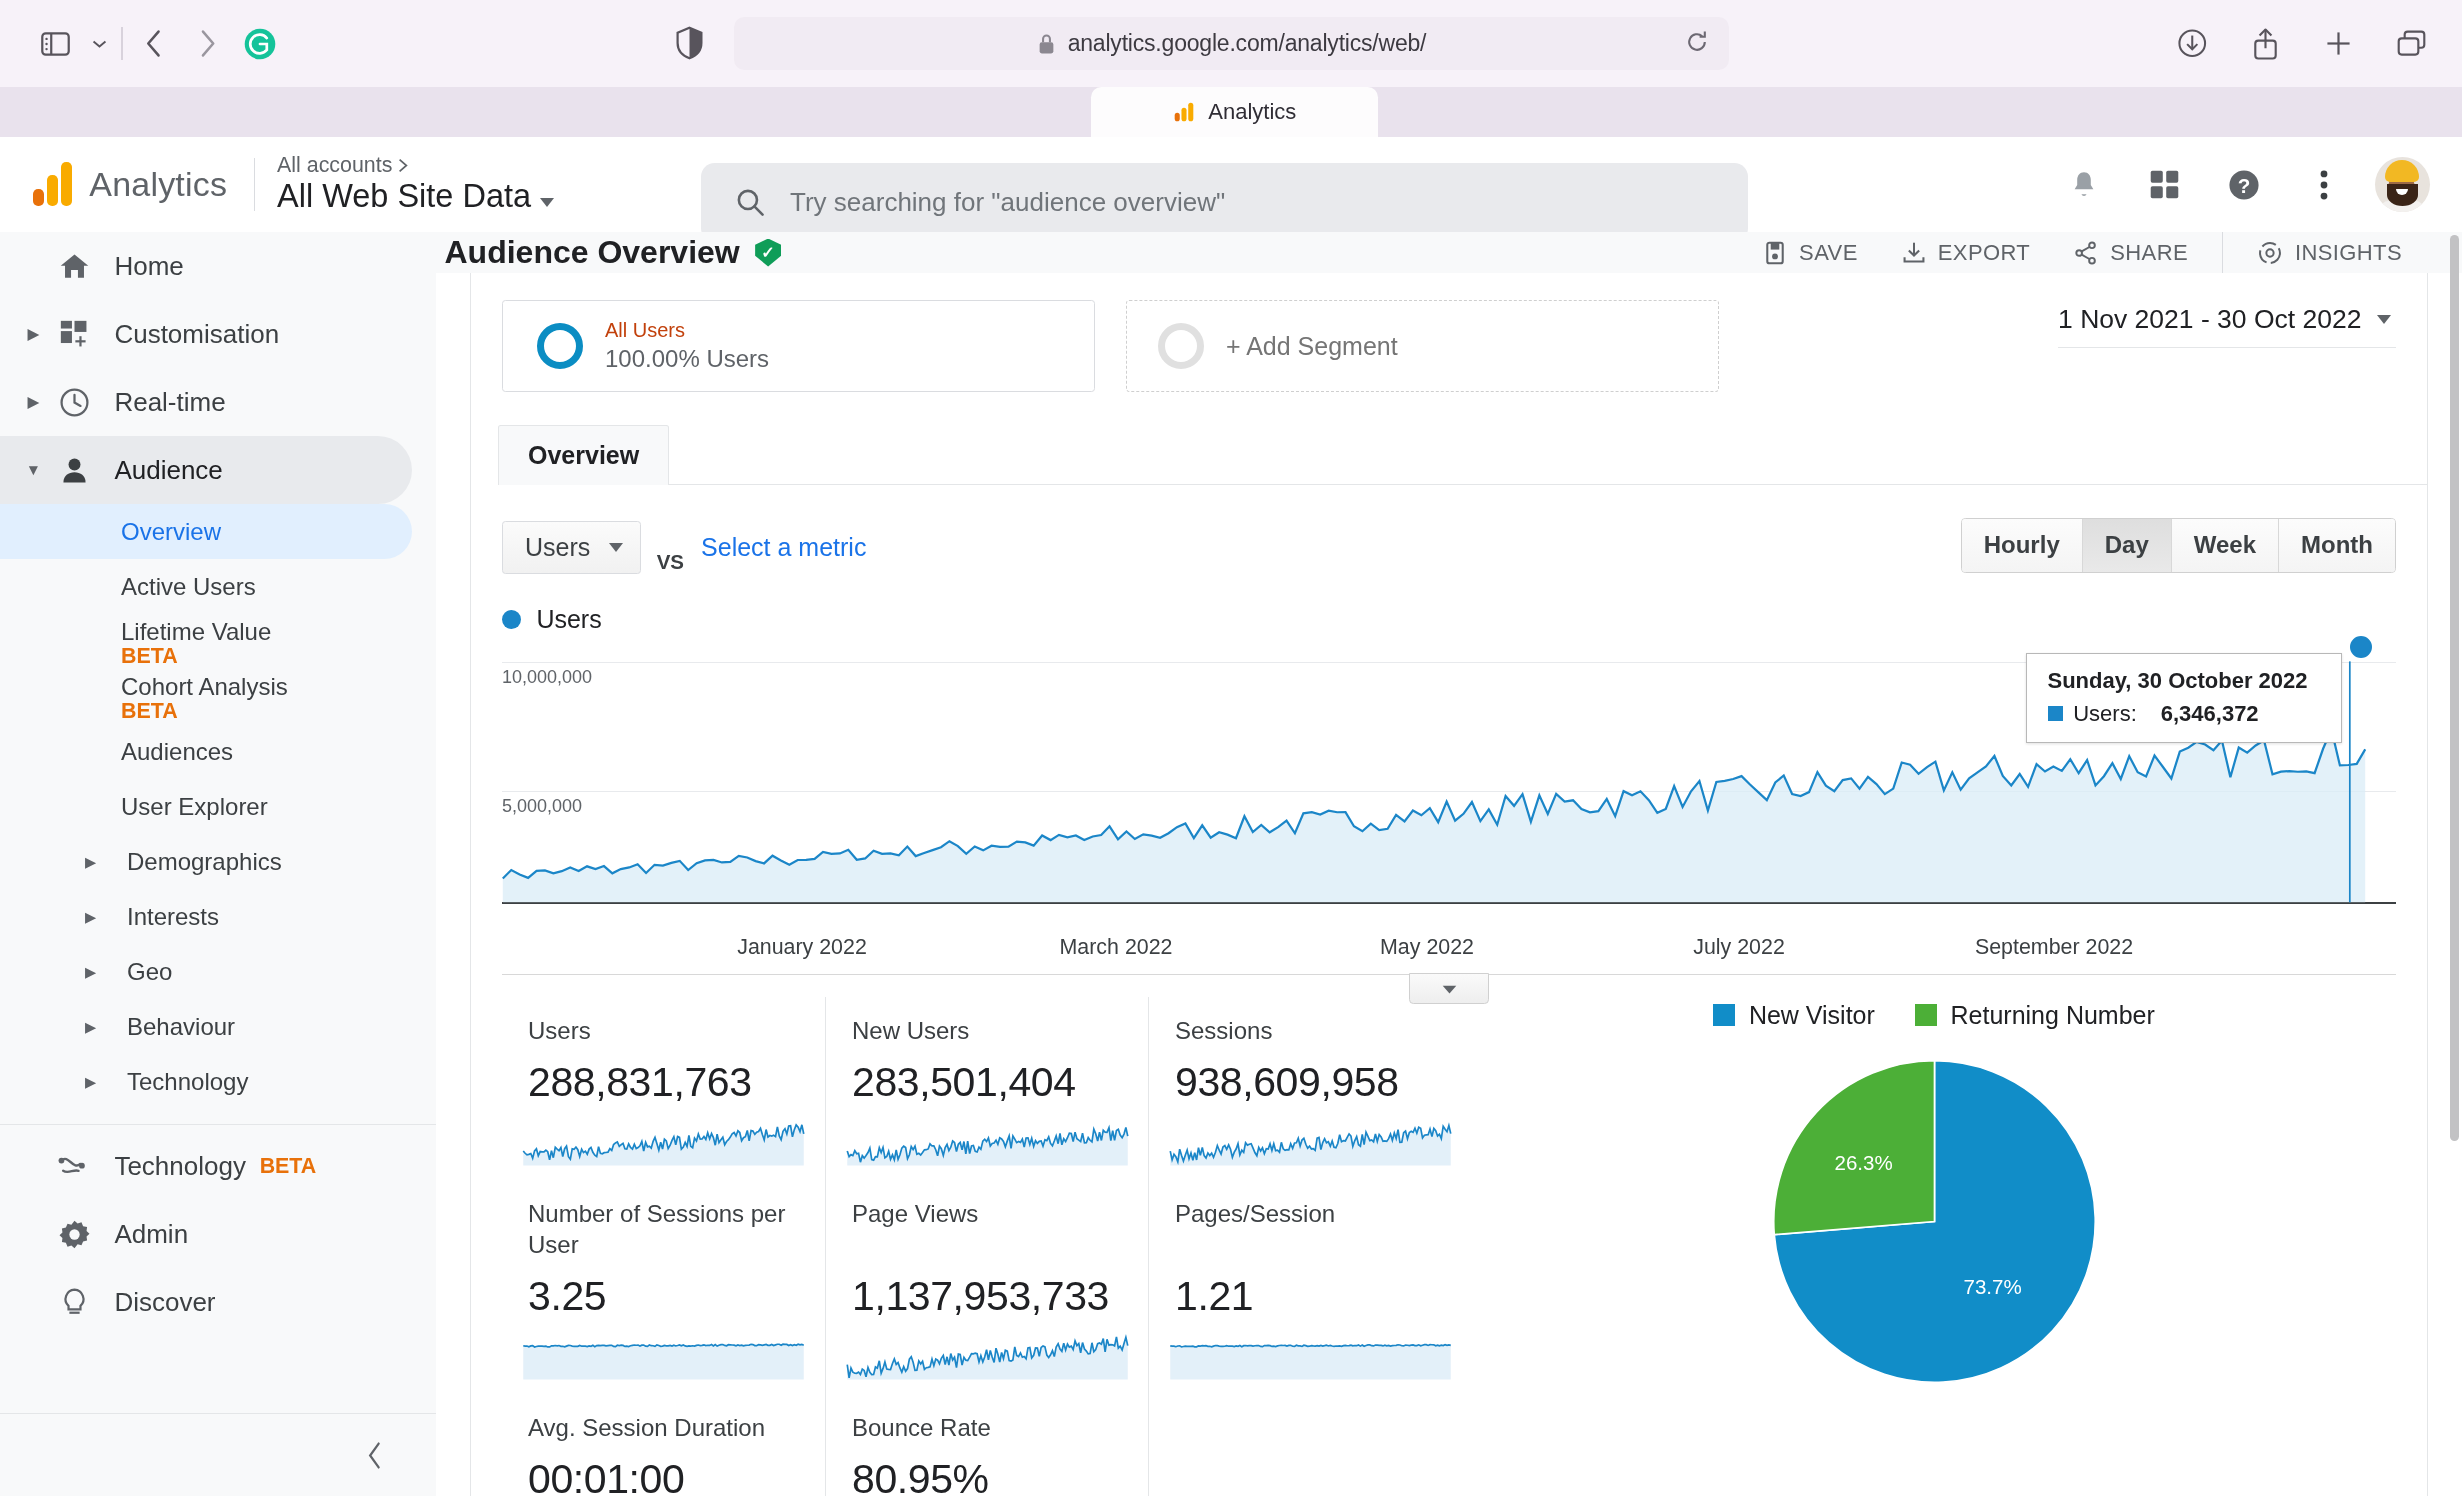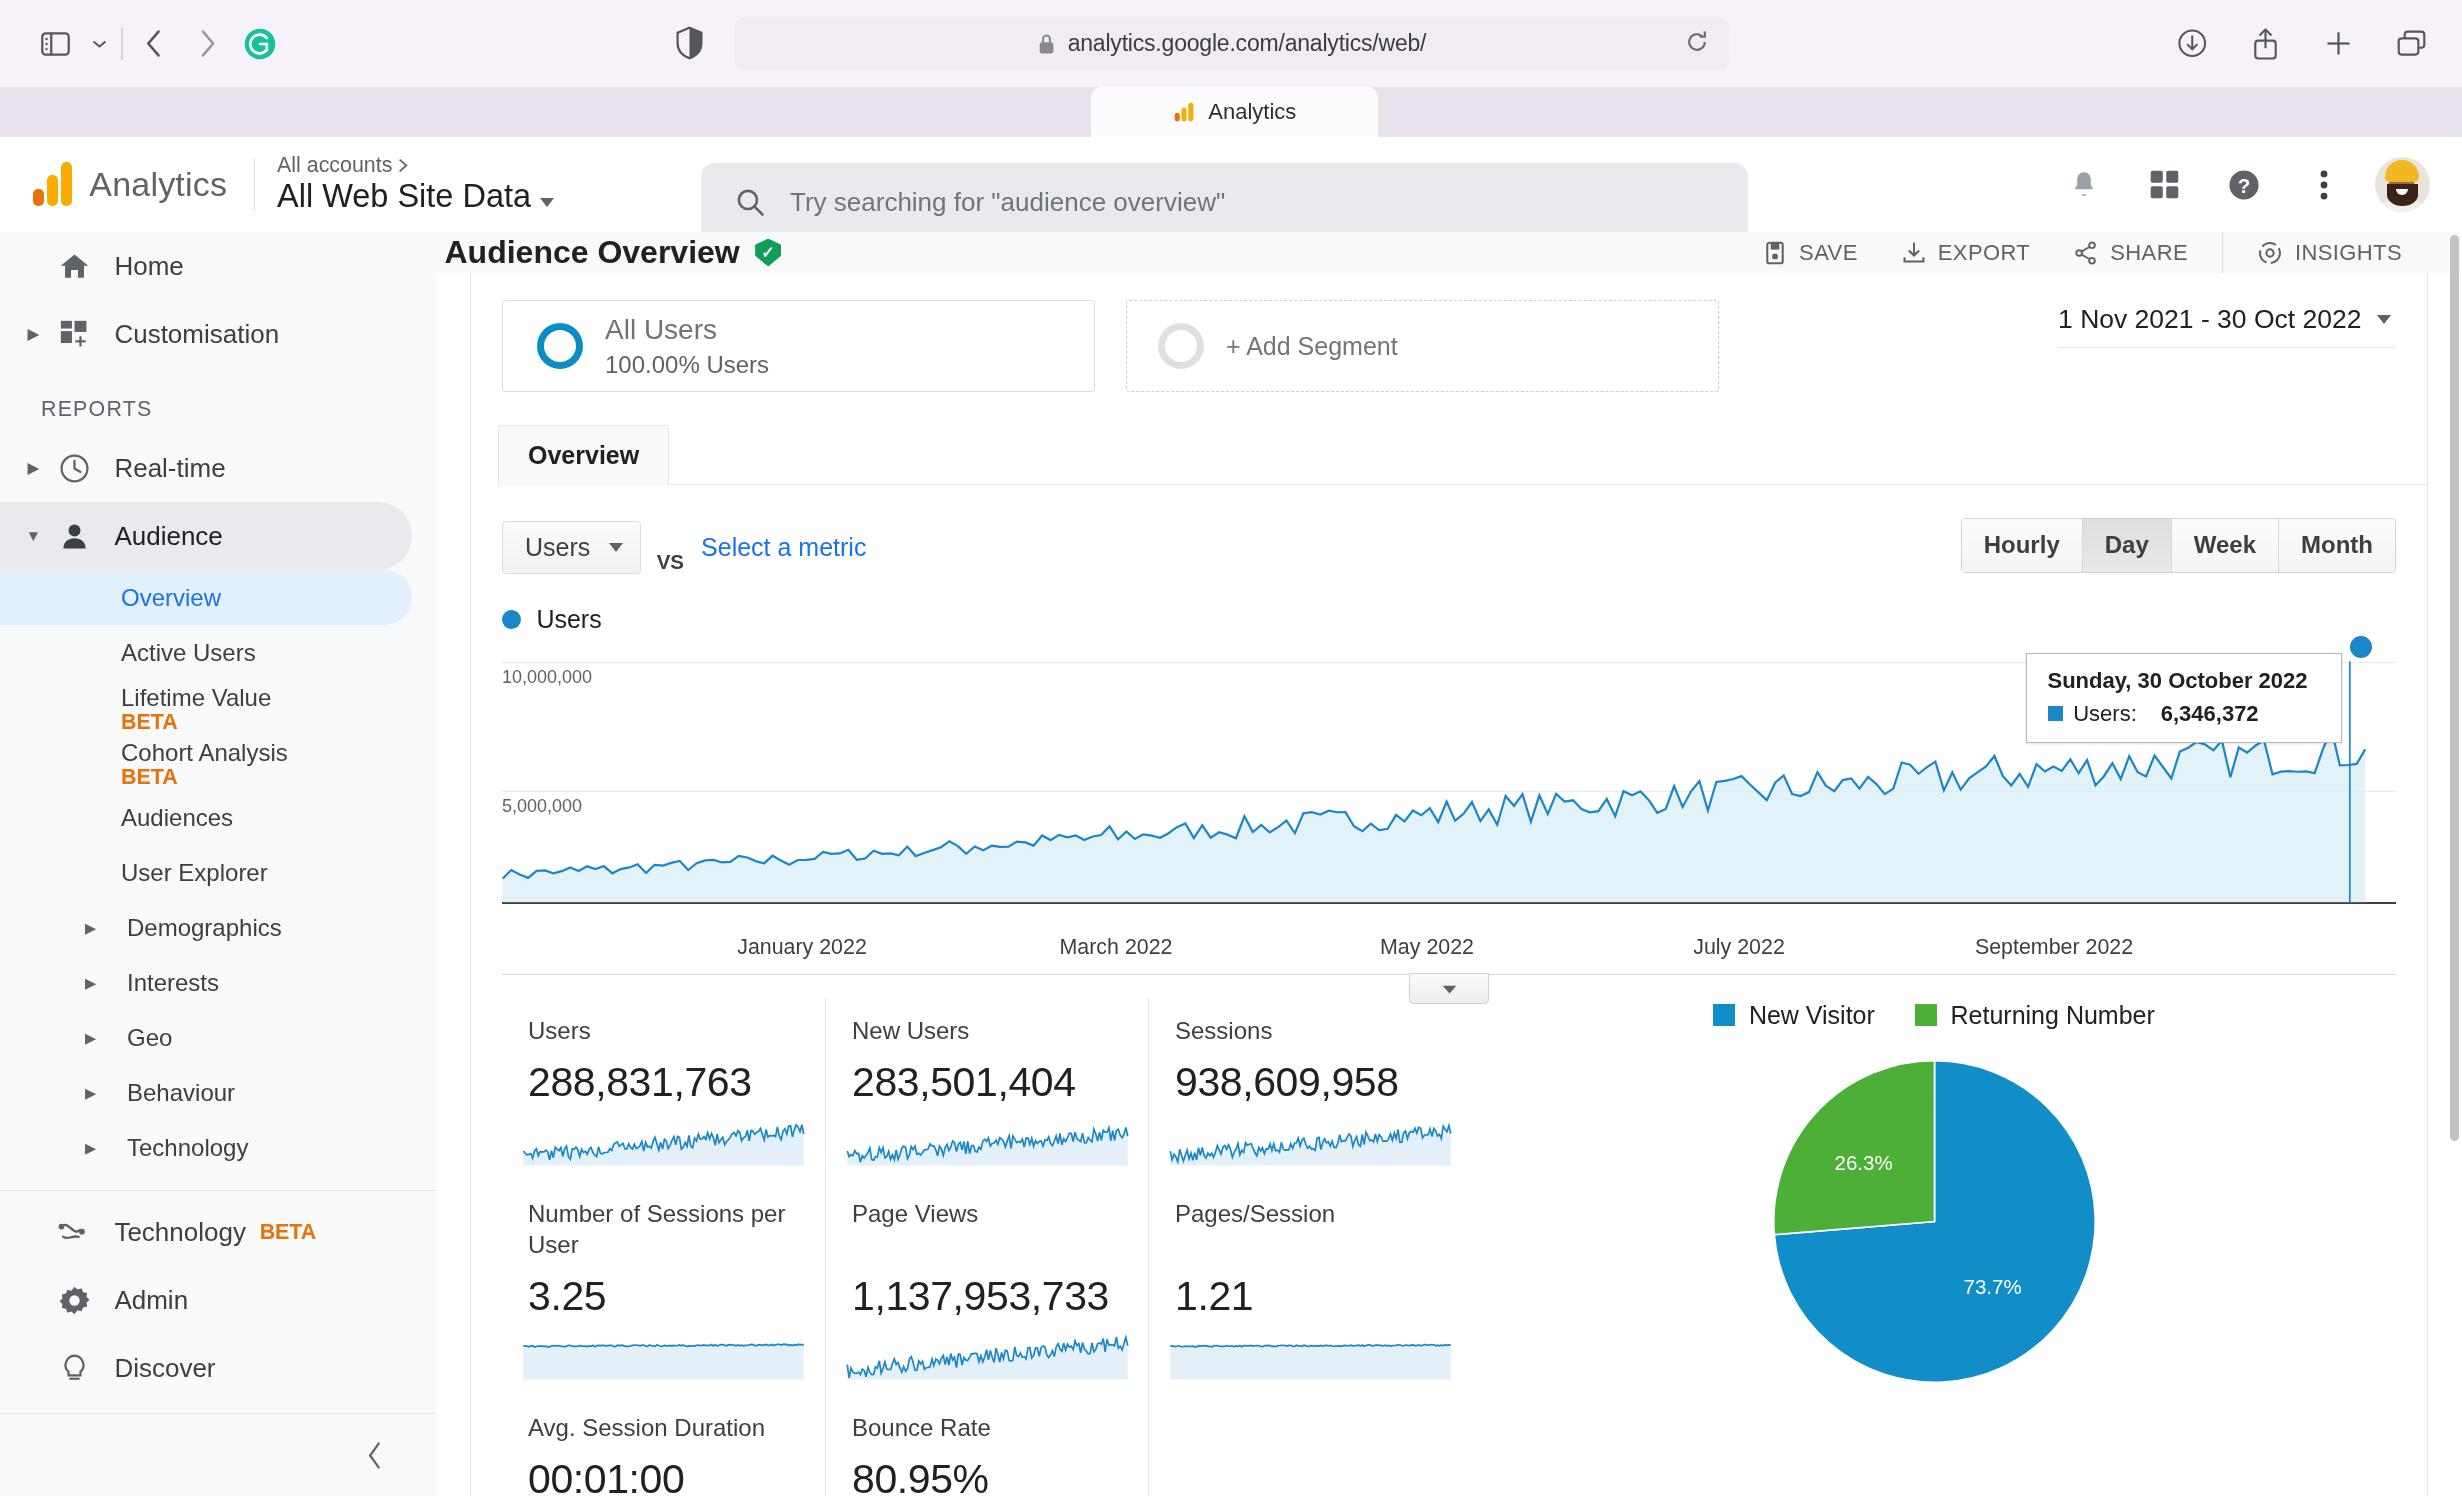--- a/index.html
+++ b/index.html
@@ -225,21 +225,21 @@
   .seg-row { display: flex; padding: 27px 31px 0 31px; gap: 31px; position: relative; }
   .seg-box {
     width: 593px; height: 92px; border: 0.9px solid #dadce0; border-radius: 3.4px;
     display: flex; align-items: center; padding-left: 34px; gap: 22px;
   }
   .seg-ring {
     width: 46px; height: 46px; border-radius: 50%;
     border: 7.7px solid #0b8dc3;
   }
   .seg-ring.grey { border-color: #e0e0e0; }
-  .seg-txt1 { font-size: 28px; color: #737373; line-height: 1.3; }
+  .seg-txt1 { font-size: 20px; color: #c2410c; line-height: 1.3; }
   .seg-txt2 { font-size: 24px; color: #5f6368; line-height: 1.3; }
   .seg-box.dashed {
     border: 1.7px dashed #cfcfcf; width: 593px;
     align-items: center; padding-left: 31px;
   }
   .seg-add { font-size: 25px; color: #757575; }
   .date-range {
     position: absolute; right: 31px; top: 31px;
     font-size: 26.5px; color: #202124;
     display: flex; align-items: center; gap: 15.4px;
@@ -551,21 +551,20 @@
             <rect x="1" y="1" width="13" height="9" fill="#5f6368"></rect>
             <rect x="17" y="1" width="14" height="13" fill="#5f6368"></rect>
             <rect x="1" y="13" width="13" height="14" fill="#5f6368"></rect>
             <line x1="24" y1="19" x2="24" y2="31" stroke="#5f6368" stroke-width="2.6"></line>
             <line x1="18" y1="25" x2="30" y2="25" stroke="#5f6368" stroke-width="2.6"></line>
           </svg>
       </span>
       <span class="nav-lbl">Customisation</span>
     </div>
 
-    <div class="sec-title">REPORTS</div>
 
     <div class="nav-item">
       <span class="nav-arrow">▶</span>
       <span class="nav-ico">
         <svg width="31" height="31" viewBox="0 0 36 36">
             <circle cx="18" cy="18" r="15" fill="none" stroke="#5f6368" stroke-width="2.6"></circle>
             <polyline points="18,9 18,18 25,22" fill="none" stroke="#5f6368" stroke-width="2.6" stroke-linecap="round"></polyline>
           </svg>
       </span>
       <span class="nav-lbl">Real-time</span>

